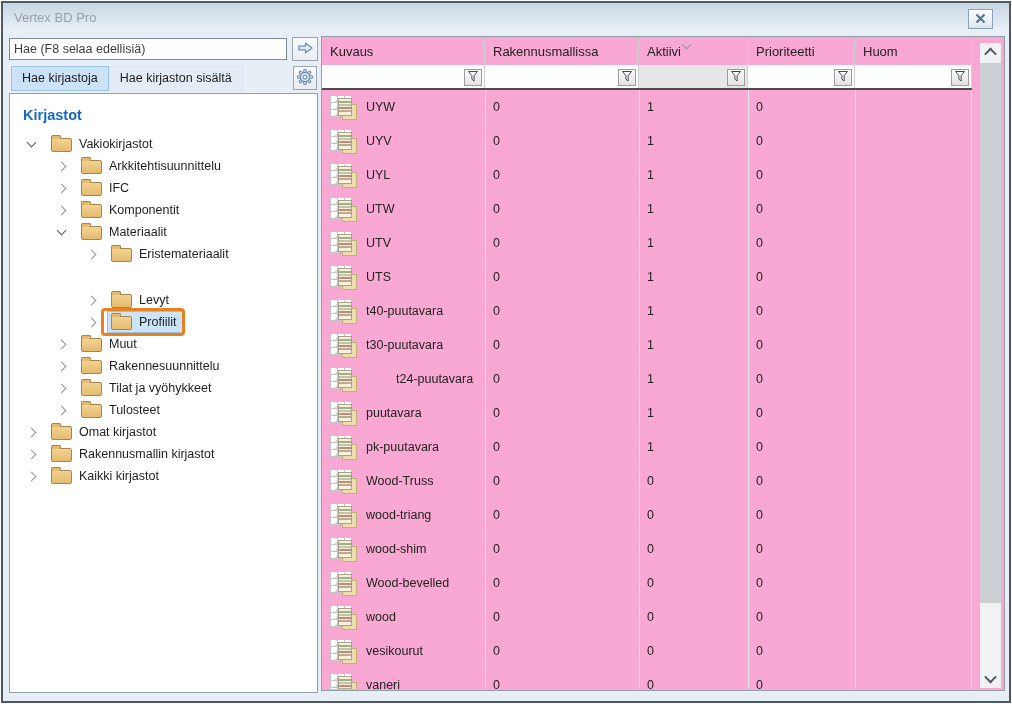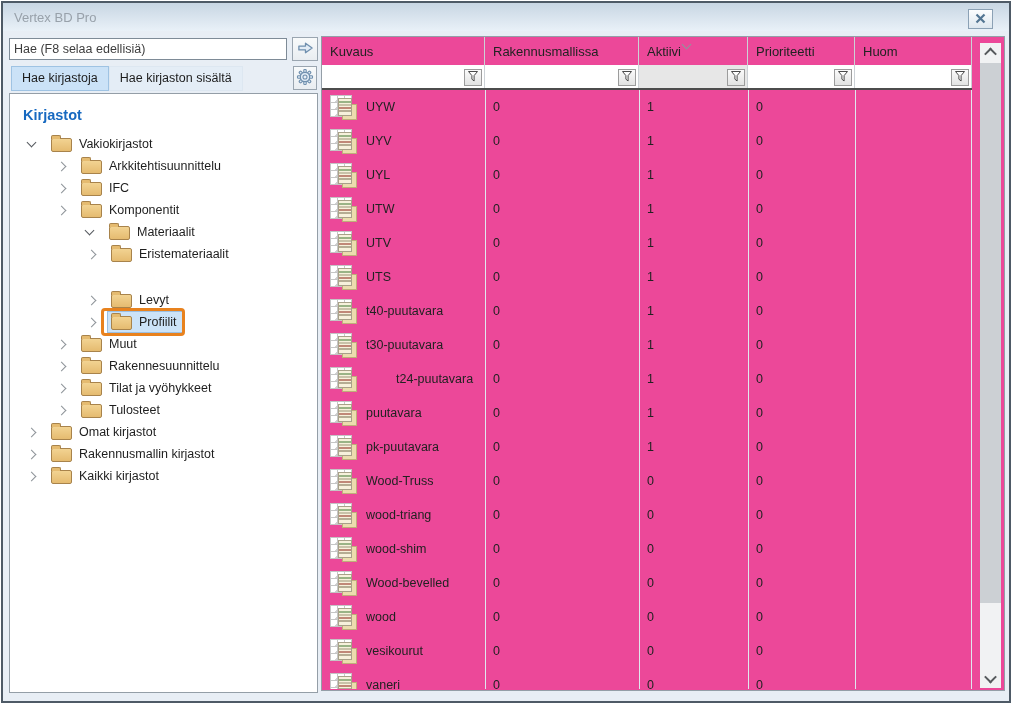--- a/index.html
+++ b/index.html
@@ -49,21 +49,21 @@
             border:3px solid #e8821e;border-radius:4px;pointer-events:none;}
   .folder-icon{position:relative;display:inline-block;width:19px;height:12px;
                background:linear-gradient(#f2d392,#e5bb70);border:1px solid #a8834b;
                border-radius:2px;margin:2px 7px 0 0;flex:none;}
   .folder-icon::before{content:"";position:absolute;left:-1px;top:-4px;width:8px;height:3px;
                background:#e5bb70;border:1px solid #a8834b;border-bottom:none;
                border-radius:2px 2px 0 0;}
   .tree-label{font-size:12.5px;color:#1e1e1e;white-space:nowrap;}
   
   .table-panel{position:absolute;left:318px;top:33px;width:684px;height:655px;
-               background:#ec4899;border:1px solid #949ea7;box-sizing:border-box;overflow:hidden;}
+               background:#f9a8d4;border:1px solid #949ea7;box-sizing:border-box;overflow:hidden;}
   #header-row{display:flex;height:28px;}
   .hcell{box-sizing:border-box;border-right:1px solid #ccd1d6;padding-left:8px;
          font-size:13px;color:#222;line-height:30px;position:relative;flex:none;
          white-space:nowrap;}
   .sort-chev{position:absolute;left:44px;top:4px;width:6px;height:6px;
              border-right:1.5px solid #8f959b;border-bottom:1.5px solid #8f959b;
              transform:rotate(45deg);}
   #filter-row{display:flex;height:23px;border-bottom:2px solid #4c4c4c;width:650px;}
   .fcell{box-sizing:border-box;border-right:1px solid #ccd1d6;position:relative;flex:none;
          background:#fff;}
@@ -180,21 +180,21 @@
             <span class="tree-label">IFC</span>
           </span>
         </div>
         <div class="tree-row" style="padding-left: 48px;">
           <span class="chev right"></span>
           <span class="item-box">
             <span class="folder-icon"></span>
             <span class="tree-label">Komponentit</span>
           </span>
         </div>
-        <div class="tree-row" style="padding-left: 76px;">
+        <div class="tree-row" style="padding-left: 48px;">
           <span class="chev down"></span>
           <span class="item-box">
             <span class="folder-icon"></span>
             <span class="tree-label">Materiaalit</span>
           </span>
         </div>
         <div class="tree-row" style="padding-left: 78px;">
           <span class="chev right"></span>
           <span class="item-box">
             <span class="folder-icon"></span>

